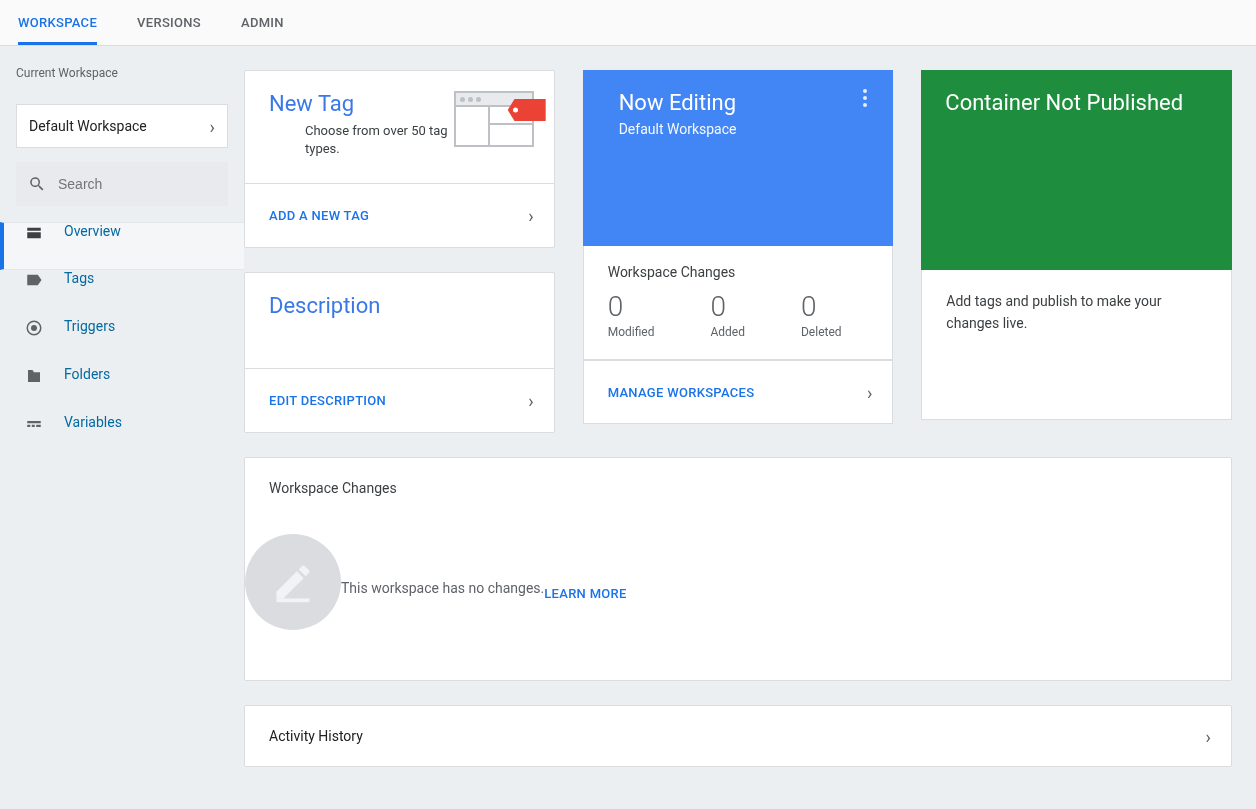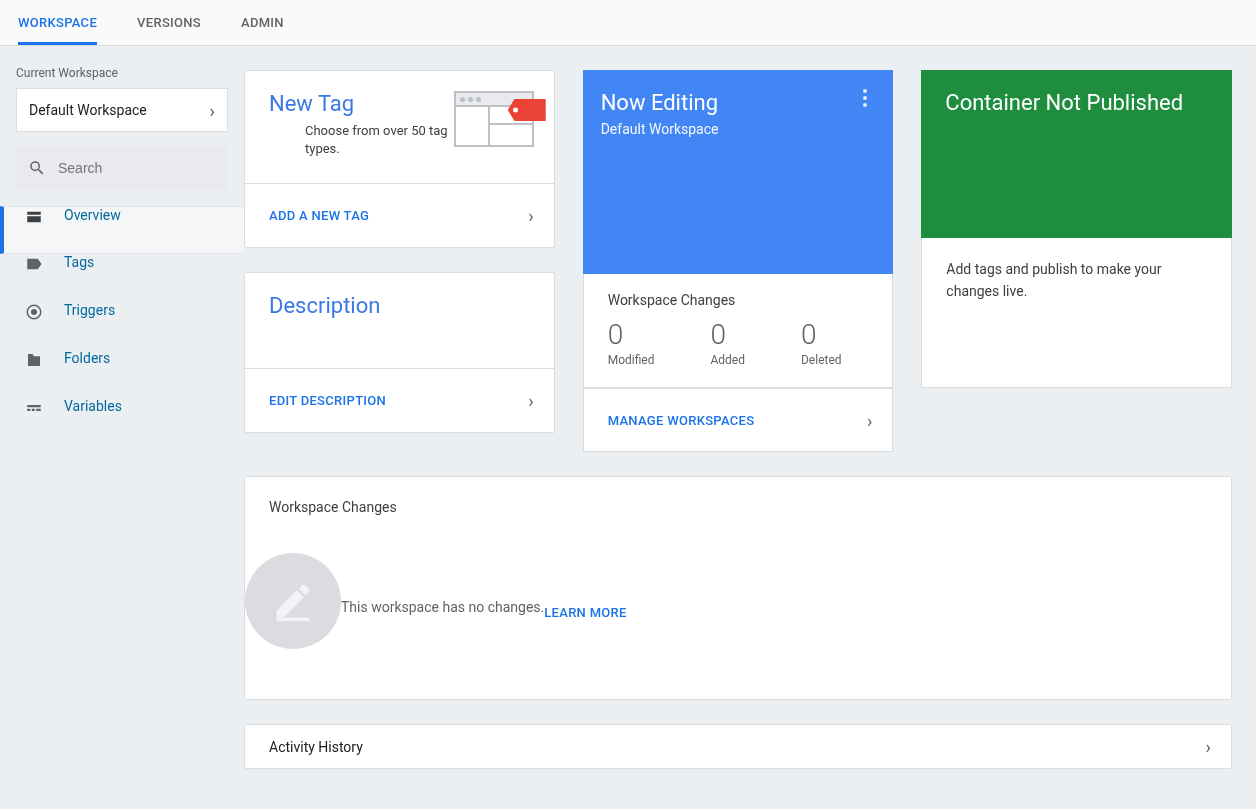--- a/index.html
+++ b/index.html
@@ -32,21 +32,21 @@
     }
     .topnav-tab.active { color: #1a73e8; border-bottom-color: #1a73e8; }
 
     .page { display: flex; }
 
     .sidebar {
       width: 244px;
       flex: none;
       padding: 20px 16px;
     }
-    .cw-label { font-size: 12px; color: #5f6368; margin-bottom: 8px; }
+    .cw-label { font-size: 12px; color: #5f6368; margin-bottom: 24px; }
     .ws-selector {
       background: #fff;
       border: 1px solid #dadce0;
       height: 44px;
       display: flex;
       align-items: center;
       justify-content: space-between;
       padding: 0 12px;
       cursor: pointer;
     }
@@ -163,22 +163,22 @@
     .card-action .chev { color: #5f6368; font-size: 18px; }
 
     
     .desc-body { padding: 20px 24px 50px 24px; }
     .desc-title { color: #3b78e7; font-size: 22px; }
 
     
     .editing-header {
       background: #4285f4;
       color: #fff;
-      padding: 20px 18px;
-      height: 204px;
+      padding: 20px 36px;
+      height: 176px;
       position: relative;
     }
     .editing-header h2 { font-size: 22px; font-weight: 400; margin-bottom: 6px; }
     .editing-header .sub { font-size: 14px; opacity: .95; }
     .editing-header .more {
       position: absolute; right: 12px; top: 12px;
       width: 32px; height: 32px; border-radius: 50%;
       display:flex; align-items:center; justify-content:center; cursor:pointer;
     }
     .more-dots { display:flex; flex-direction:column; gap:3px; }
@@ -188,21 +188,21 @@
     .wc-title { font-size: 14px; color: #3c4043; margin-bottom: 10px; }
     .stats { display:flex; gap: 56px; }
     .stat-num { font-size: 28px; color: #5f6368; font-weight: 300; }
     .stat-lbl { font-size: 12px; color: #5f6368; margin-top: 2px; }
 
     
     .np-header {
       background: #1e8e3e;
       color: #fff;
       padding: 20px 24px;
-      height: 168px;
+      height: 200px;
     }
     .np-header h2 { font-size: 22px; font-weight: 400; }
     .np-body { padding: 20px 24px 60px 24px; font-size: 14px; color:#3c4043; line-height:1.6; }
 
     
     .big-card { margin-top: 24px; }
     .bc-title { padding: 22px 24px 8px 24px; font-size: 14px; color:#3c4043; }
     .empty {
       display:flex; flex-direction:row; align-items:center; padding: 30px 0 28px 0;
     }
@@ -212,21 +212,21 @@
     }
     .pencil {
       fill:#f1f3f4;
     }
     .empty-text { color:#5f6368; font-size:14px; margin-bottom: 10px; }
     .learn-more { color:#1a73e8; font-weight:500; font-size:13px; letter-spacing:.3px; cursor:pointer; }
 
     
     .activity { margin-top: 24px; }
     .activity-row {
-      height: 43px; display:flex; align-items:center; justify-content:space-between; padding: 0 20px 0 24px; cursor:pointer;
+      height: 60px; display:flex; align-items:center; justify-content:space-between; padding: 0 20px 0 24px; cursor:pointer;
     }
     .activity-row .chev { color:#5f6368; font-size:18px; }
 
     svg { display:block; }
   </style>
 </head>
 <body>
 
 <div class="topnav">
   <div class="topnav-tab active">WORKSPACE</div>

